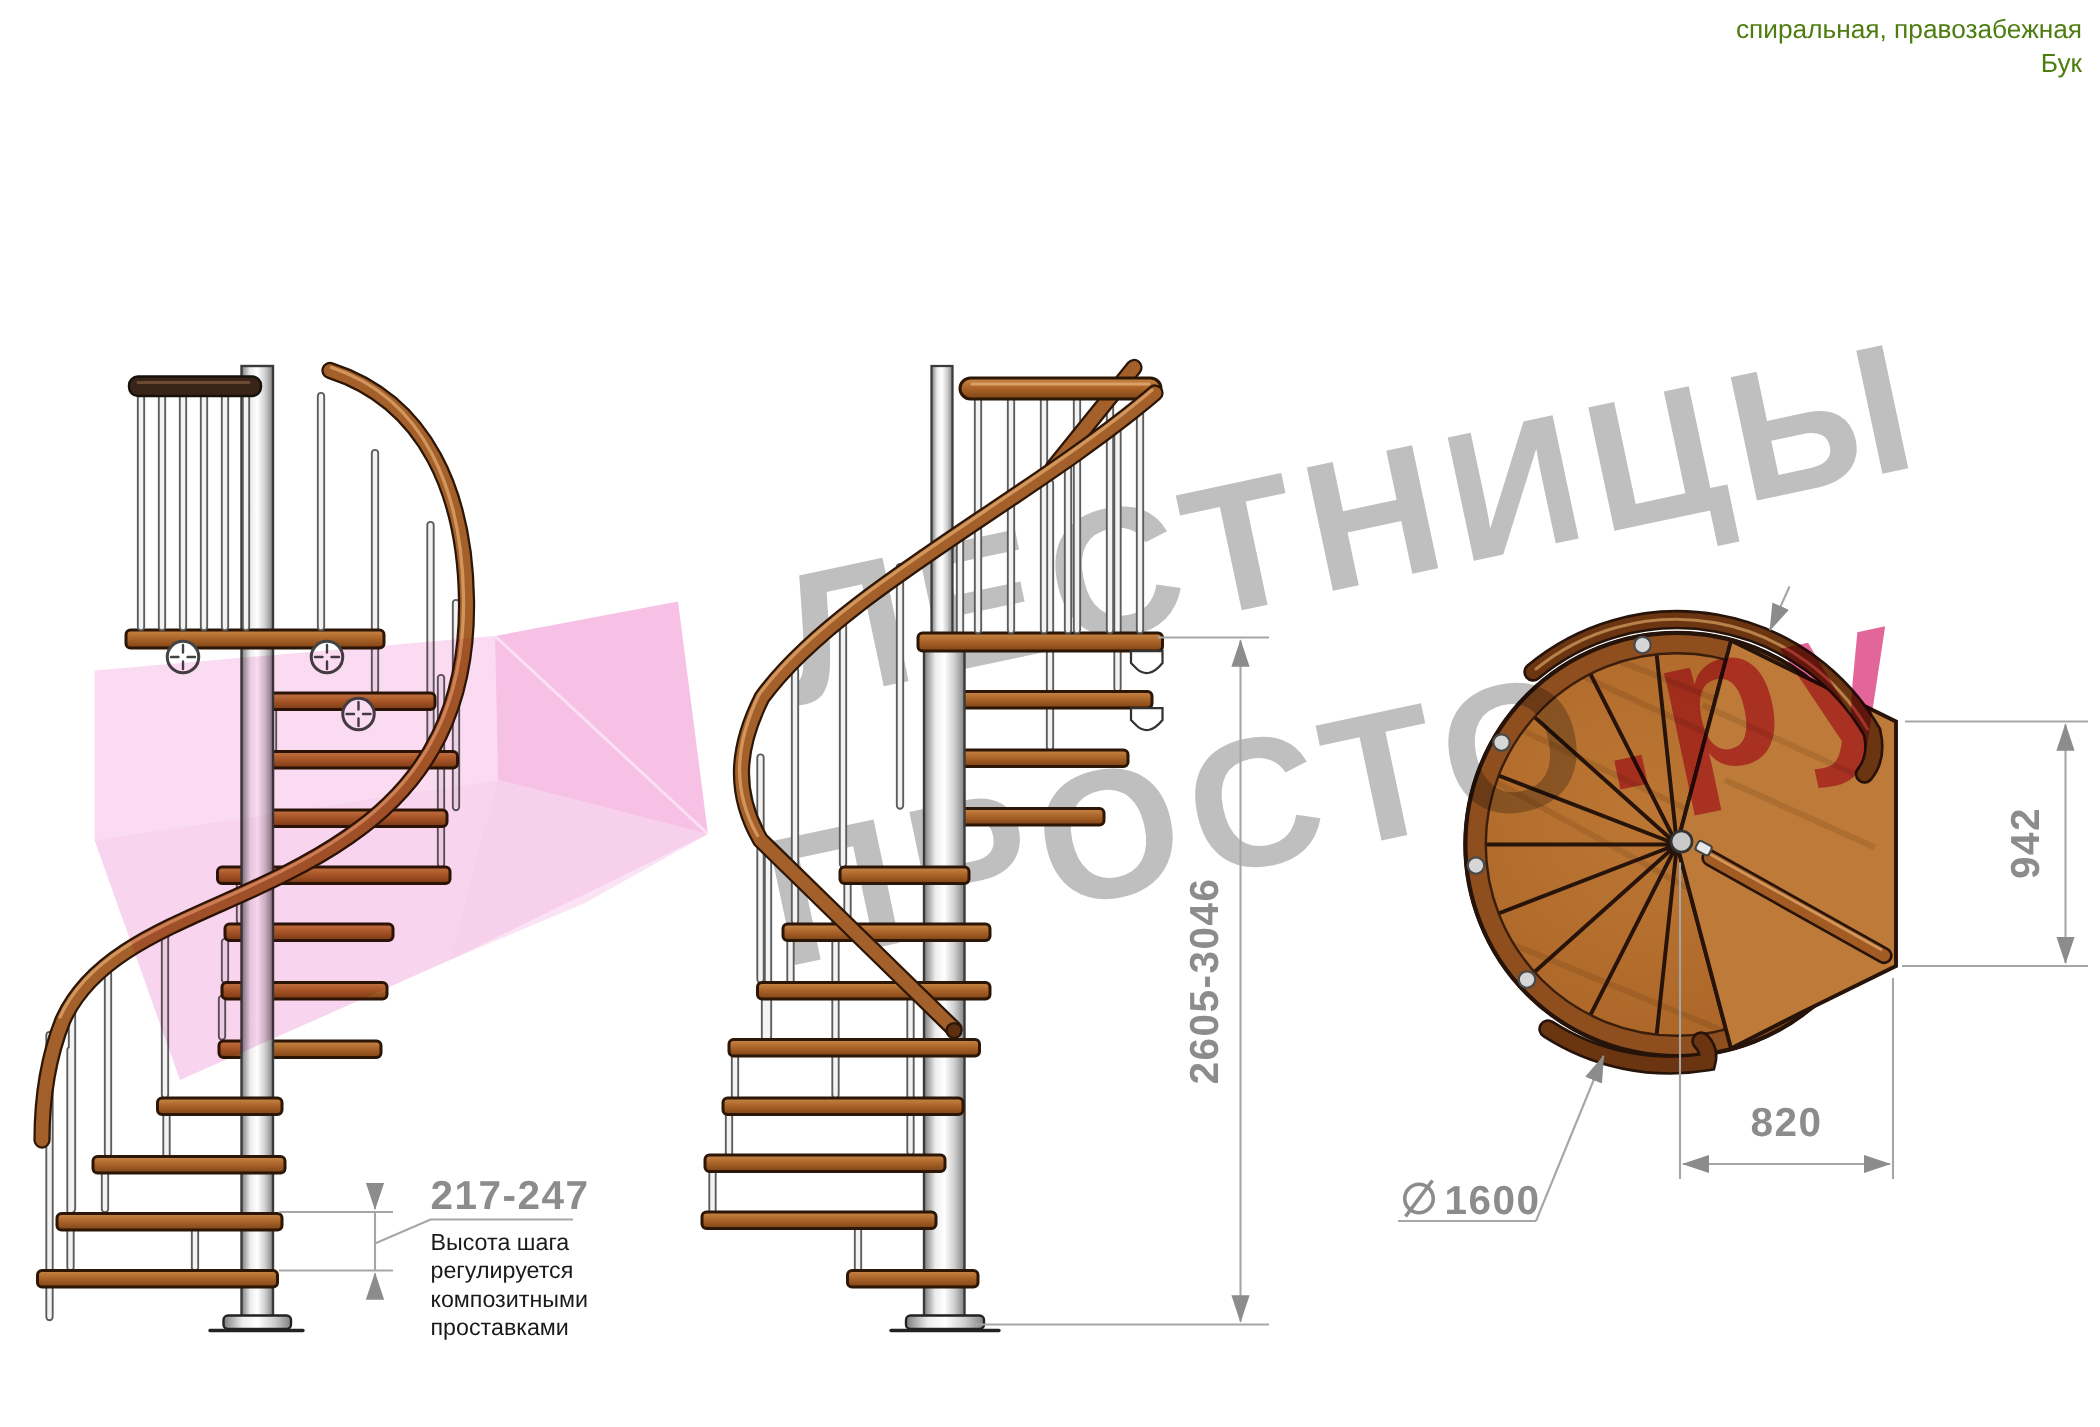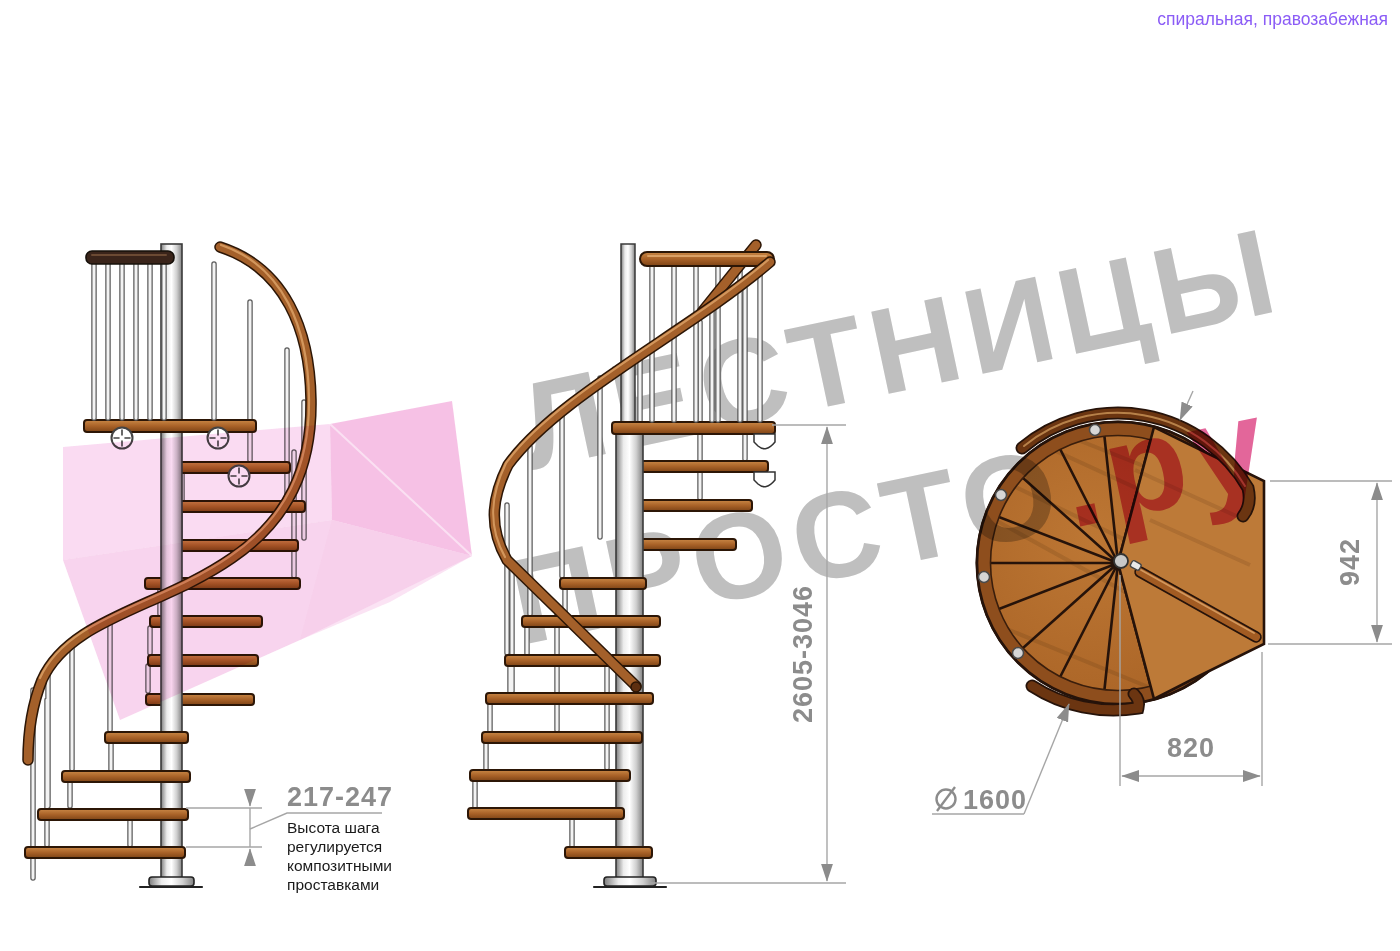--- a/index.html
+++ b/index.html
@@ -1,20 +1,20 @@
 <!DOCTYPE html>
 <html><head>
 <meta charset="utf-8">
 <style>
   html,body{margin:0;padding:0;background:#ffffff;}
   .stage{position:relative;width:1400px;height:951px;background:#fff;overflow:hidden;
          font-family:"Liberation Sans", sans-serif;}
   .layer{position:absolute;left:0;top:0;}
   .wm{mix-blend-mode:multiply;opacity:.9;}
-  .hdr{position:absolute;top:8px;right:12px;text-align:right;color:#8b5cf6;
+  .hdr{position:absolute;top:8px;right:12px;text-align:right;color:#4d7c0f;
        font-size:17.5px;line-height:22.5px;font-family:"Liberation Sans",sans-serif;}
   svg text{font-family:"Liberation Sans",sans-serif;}
   .dimtxt{font-size:27px;font-weight:bold;fill:#8c8c8c;letter-spacing:1px;}
   .notetxt{font-size:15.5px;fill:#1a1a1a;}
   .wmtxt{font-weight:bold;letter-spacing:8px;}
 </style>
 </head>
 <body>
 
 <div class="stage">
@@ -254,15 +254,16 @@
 
     <g stroke="#8c8c8c" stroke-width="2.4" fill="none">
       <circle cx="946" cy="799" r="9.5"></circle>
         <line x1="937" y1="811" x2="955" y2="787"></line>
     </g>
     <text class="dimtxt" x="963" y="809">1600</text>
   </svg>
 
   <div class="hdr">
     <div>спиральная, правозабежная</div>
+    <div>Бук</div>
   </div>
 
 </div>
 
 </body></html>

